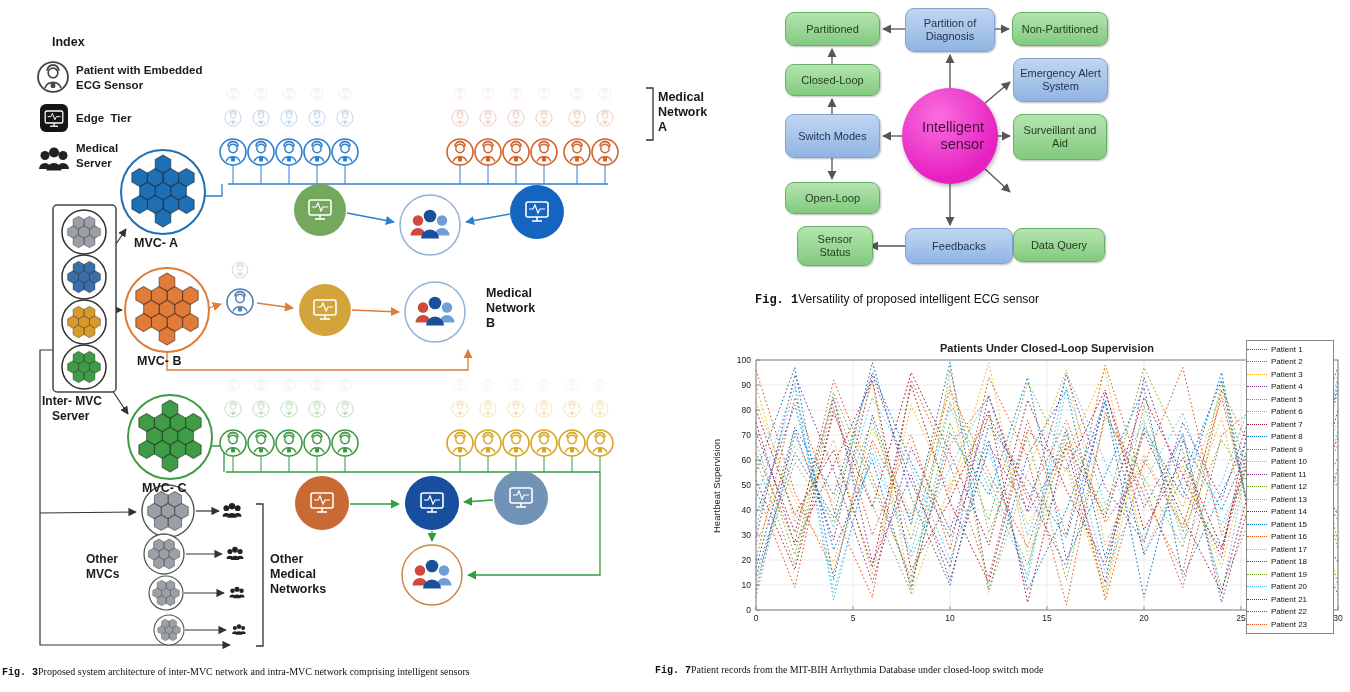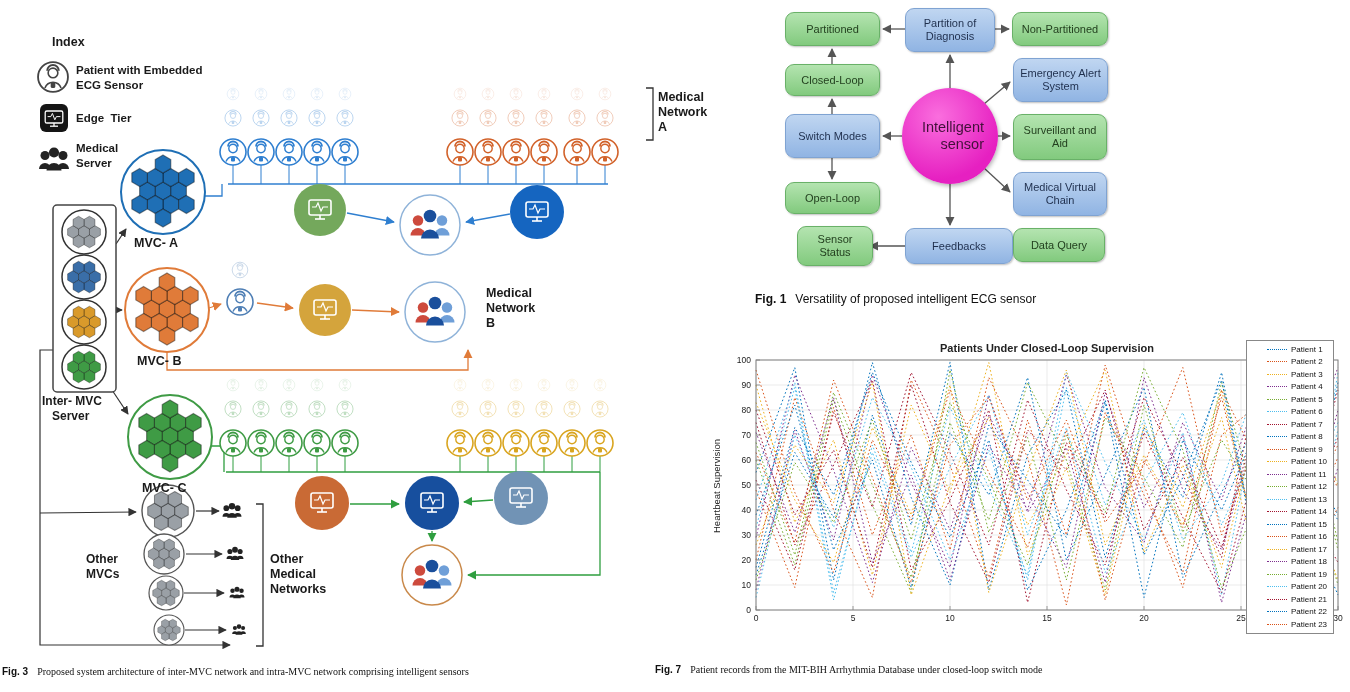--- a/index.html
+++ b/index.html
@@ -1,36 +1,36 @@
 <!DOCTYPE html>
 <html><head>
 <meta charset="utf-8">
 <style>
 *{margin:0;padding:0;box-sizing:border-box}
 html,body{width:1350px;height:692px;background:#fff;font-family:"Liberation Sans",sans-serif;overflow:hidden}
 #page{position:relative;width:1350px;height:692px;background:#fff}
 .caption{position:absolute;font-family:"Liberation Serif",serif;font-size:10px;color:#111;white-space:nowrap}
-.caption .tag{font-family:Liberation Sans, sans-serif;font-weight:bold;margin-right:9px}
+.caption .tag{font-family:Liberation Mono, monospace;font-weight:bold;}
 
 #fig3{position:absolute;left:0;top:0;width:720px;height:660px}
 #fig3 text{font-family:"Liberation Sans",sans-serif;font-weight:bold;fill:#1a1a1a}
 
 #fig1{position:absolute;left:752px;top:6px;width:400px;height:282px}
 #fig1 svg{position:absolute;left:0;top:0}
 .f1box{position:absolute;display:flex;align-items:center;justify-content:center;text-align:center;border-radius:9px;font-size:11px;line-height:1.15;padding:2px 5px;box-shadow:1px 1px 2px rgba(0,0,0,.25);z-index:2}
 .f1box.green{background:linear-gradient(#b4e4b0,#82ca7e);border:1px solid #69b168;color:#23401f}
 .f1box.blue{background:linear-gradient(#c0d6f1,#90b4e3);border:1px solid #7fa3d2;color:#1f2f4d}
 .f1center{position:absolute;border-radius:50%;display:flex;align-items:center;justify-content:center;text-align:right;background:radial-gradient(circle at 38% 30%,#fa6ede,#e620c1 70%);color:#43103a;font-size:14.5px;font-weight:500;line-height:1.2;z-index:2;box-shadow:1px 2px 4px rgba(0,0,0,.3);padding:0 14px}
 
 #fig7{position:absolute;left:700px;top:340px;width:650px;height:312px}
 #chart-title{position:absolute;left:56px;top:2px;width:582px;text-align:center;font-size:11px;font-weight:bold;color:#222;z-index:3}
 #chart-plot{position:absolute;left:0;top:0}
 #chart-ylabel{position:absolute;left:16px;top:146px;transform:translate(-50%,-50%) rotate(-90deg);font-size:9.5px;color:#222;white-space:nowrap}
 #chart-xlabel{position:absolute;left:56px;top:291px;width:582px;text-align:center;font-size:9.5px;color:#222}
-#chart-legend{position:absolute;left:546px;top:0;width:88px;background:#fff;border:1px solid #888;padding:2px 20px;z-index:5}
+#chart-legend{position:absolute;left:546px;top:0;width:88px;background:#fff;border:1px solid #888;padding:2px 0;z-index:5}
 .lg-entry{display:flex;align-items:center;gap:4px;height:12.5px}
 .lg-line{display:inline-block;width:20px;border-top:1.5px dotted #000;flex:0 0 auto}
 .lg-label{font-size:8px;color:#111;white-space:nowrap}
 </style>
 </head>
 <body>
 
 <div id="page">
 
   <figure id="fig3">
@@ -358,21 +358,20 @@
       </g>
     </svg>
     <div class="f1box green" style="left:33px;top:6px;width:95px;height:34px">Partitioned</div>
     <div class="f1box blue" style="left:153px;top:2px;width:90px;height:44px">Partition of Diagnosis</div>
     <div class="f1box green" style="left:260px;top:6px;width:96px;height:34px">Non-Partitioned</div>
     <div class="f1box green" style="left:33px;top:58px;width:95px;height:32px">Closed-Loop</div>
     <div class="f1box blue" style="left:261px;top:52px;width:95px;height:44px">Emergency Alert System</div>
     <div class="f1box blue" style="left:33px;top:108px;width:95px;height:44px">Switch Modes</div>
     <div class="f1box green" style="left:261px;top:108px;width:94px;height:46px">Surveillant and Aid</div>
     <div class="f1box green" style="left:33px;top:176px;width:95px;height:32px">Open-Loop</div>
-    <div class="f1box blue" style="left:261px;top:166px;width:94px;height:44px">Medical Virtual Chain</div>
     <div class="f1box green" style="left:45px;top:220px;width:76px;height:40px">Sensor Status</div>
     <div class="f1box blue" style="left:153px;top:222px;width:108px;height:36px">Feedbacks</div>
     <div class="f1box green" style="left:261px;top:222px;width:92px;height:34px">Data Query</div>
     <div class="f1center" style="left:150px;top:82px;width:96px;height:96px">Intelligent sensor</div>
   </div>
   <div class="caption" style="left:755px;top:292px;font-family:'Liberation Sans',sans-serif;font-size:12px">
     <span class="tag">Fig. 1</span><span>Versatility of proposed intelligent ECG sensor</span>
   </div>
 
   <div id="fig7">

